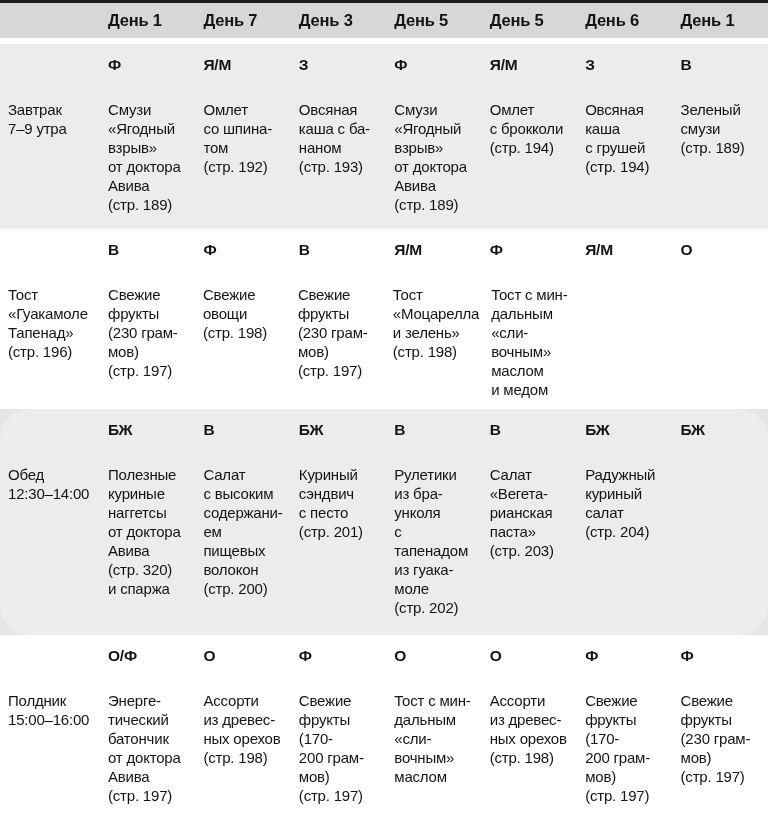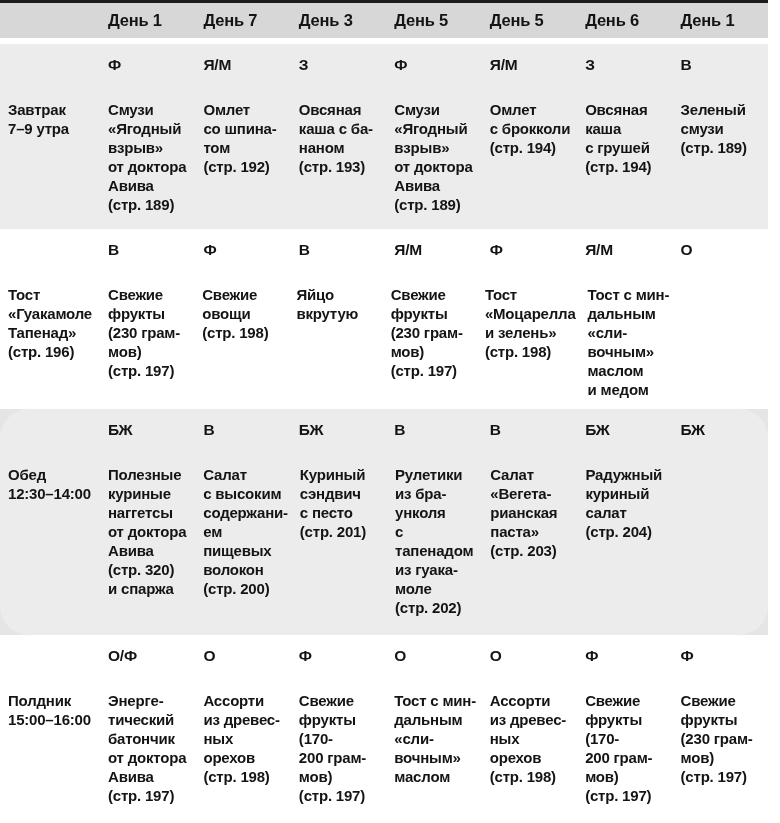--- a/index.html
+++ b/index.html
@@ -48,21 +48,21 @@
   .band-morning   { height: 180px; }
   .band-lunch     { height: 226px; border-radius: 29px; }
   .band-afternoon { height: 188px; }
 
   .codes-row { margin-top: 12px; margin-bottom: 26px; }
   .code {
     font-weight: bold;
     font-size: 15.5px;
     line-height: 18px;
   }
-  .meals-row { align-items: start; font-weight: bold; }
+  .meals-row { align-items: start; }
   .rowlabel, .meal {
     white-space: pre-line;
     font-size: 15px;
     line-height: 19px;
   }
 </style>
 </head>
 <body>
 
 <div class="page">
@@ -145,22 +145,20 @@
 Тапенад»
 (стр. 196)</div>
       <div class="cell meal">Свежие
 фрукты
 (230 грам-
 мов)
 (стр. 197)</div>
       <div class="cell meal">Свежие
 овощи
 (стр. 198)</div>
-      <div class="cell meal">Яйцо
-вкрутую</div>
       <div class="cell meal">Свежие
 фрукты
 (230 грам-
 мов)
 (стр. 197)</div>
       <div class="cell meal">Тост
 «Моцарелла
 и зелень»
 (стр. 198)</div>
       <div class="cell meal">Тост с мин-

